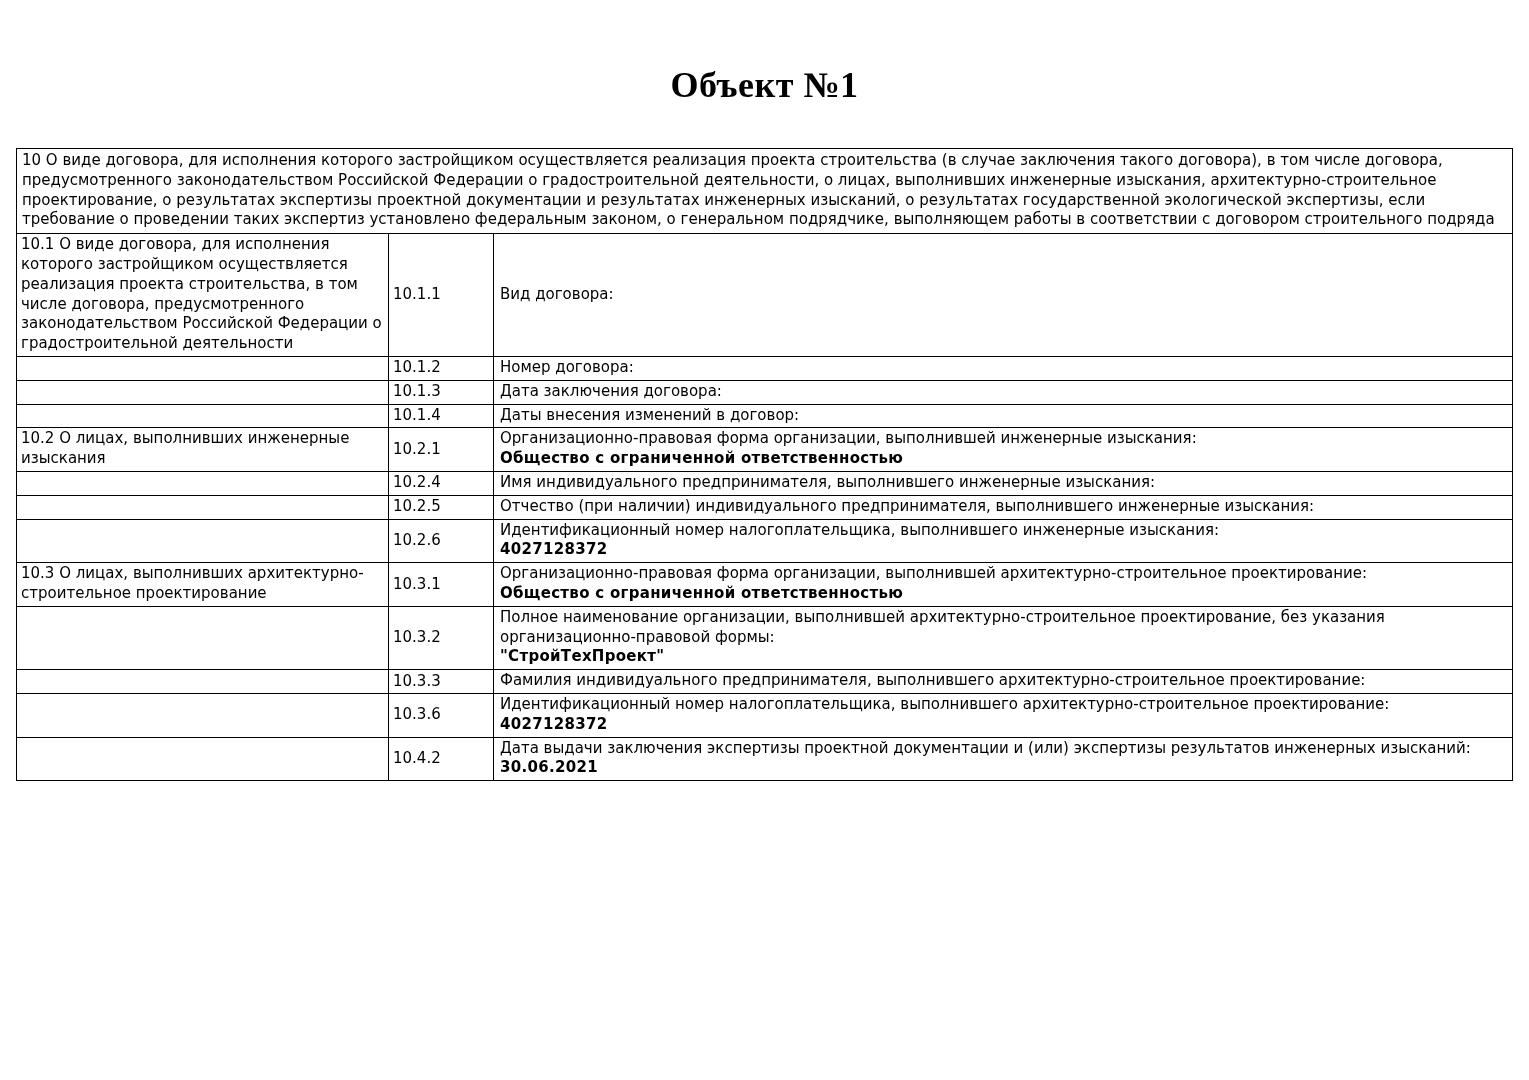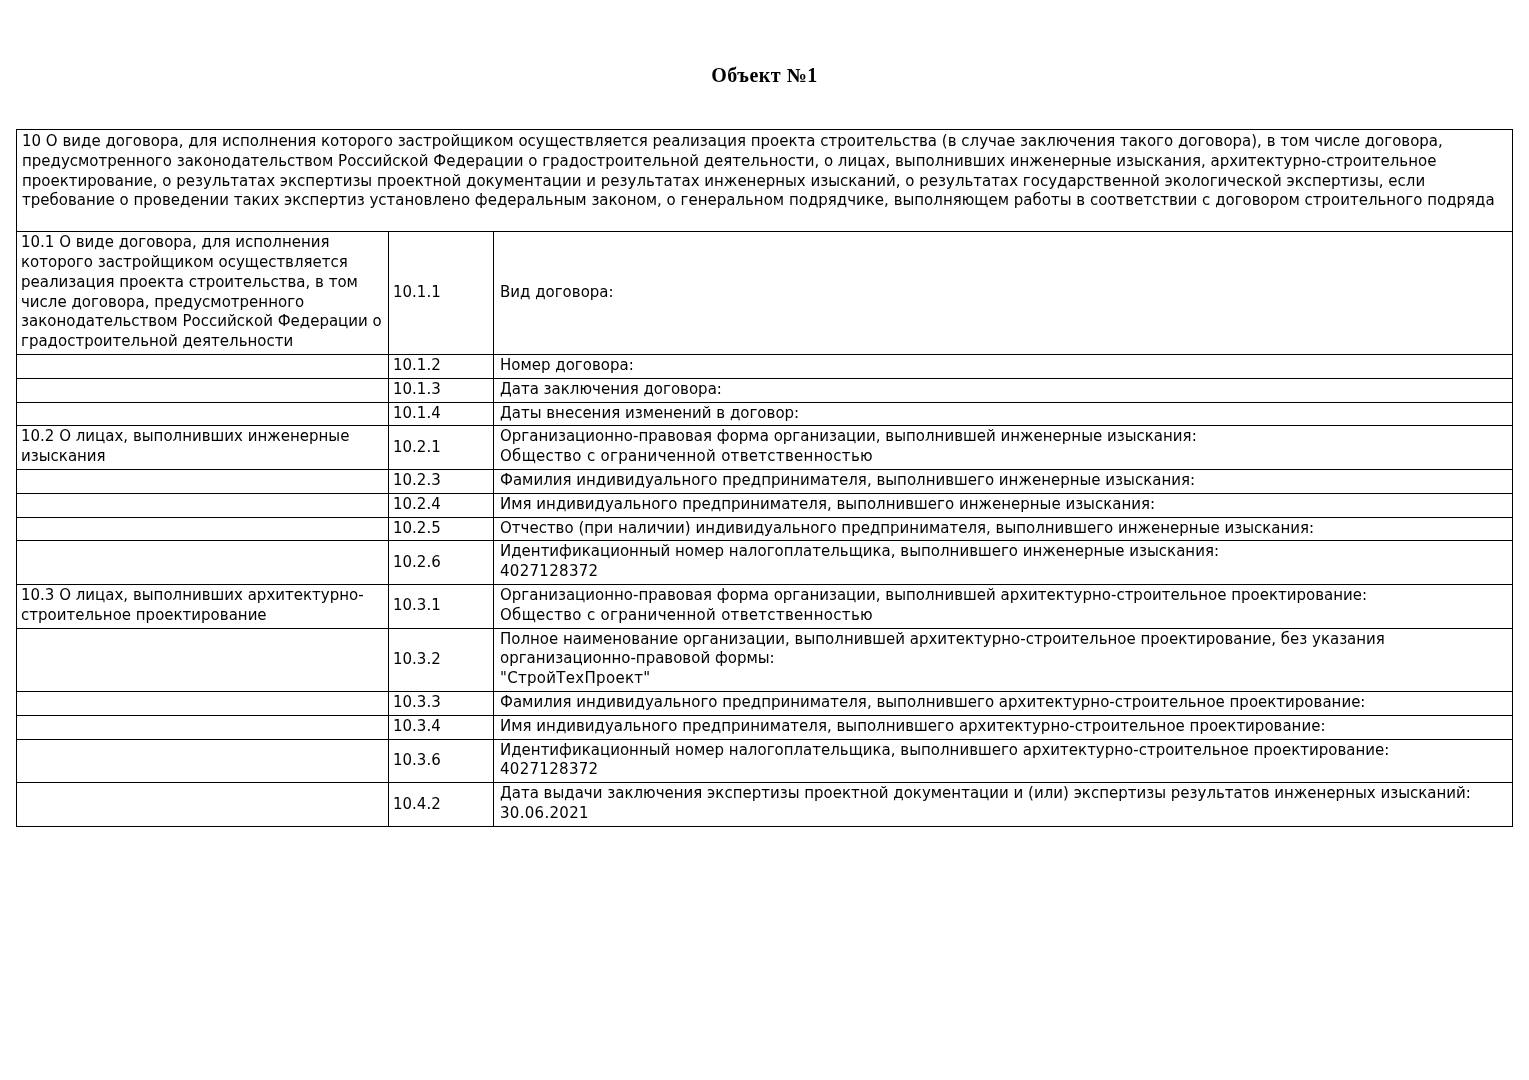--- a/index.html
+++ b/index.html
@@ -12,54 +12,54 @@
     width: 1529px;
     min-height: 1080px;
     font-family: "DejaVu Sans", "Liberation Sans", sans-serif;
     position: relative;
   }
   .page-title {
     margin-top: 64px;
     text-align: center;
     font-family: "Liberation Serif", "DejaVu Serif", serif;
     font-weight: bold;
-    font-size: 20px;
+    font-size: 36px;
     letter-spacing: 0.5px;
   }
   .doc-table {
     border-collapse: collapse;
     table-layout: fixed;
     width: 1497px;
     margin: 42px 16px 20px 16px;
   }
   .doc-table td {
     border: 1px solid #000000;
     font-size: 15px;
     line-height: 1.32;
     word-wrap: break-word;
   }
   .cell-section-header {
     vertical-align: top;
-    padding: 2px 5px 20px 5px;
+    padding: 2px 5px 3px 5px;
   }
   .cell-left {
     vertical-align: top;
     padding: 1px 5px 2px 4px;
   }
   .cell-num {
     vertical-align: middle;
     padding: 1px 4px;
   }
   .cell-text {
     vertical-align: middle;
     padding: 1px 5px 2px 6px;
     margin-left: 8px;
   }
   .row-value {
-    font-weight: normal;
+    font-weight: bold;
     letter-spacing: 0.3px;
   }
 </style>
 </head>
 <body>
 
 <div class="page-title">Объект №1</div>
 
 <table class="doc-table">
   <colgroup>
@@ -111,28 +111,20 @@
   <tr>
     <td class="cell-left">10.2 О лицах, выполнивших инженерные изыскания</td>
     <td class="cell-num">10.2.1</td>
     <td class="cell-text">
       <div class="row-label">Организационно-правовая форма организации, выполнившей инженерные изыскания:</div>
       <div class="row-value">Общество с ограниченной ответственностью</div>
     </td>
   </tr>
 
 
-  <tr>
-    <td class="cell-left"></td>
-    <td class="cell-num">10.2.3</td>
-    <td class="cell-text">
-      <div class="row-label">Фамилия индивидуального предпринимателя, выполнившего инженерные изыскания:</div>
-      <div class="row-value"></div>
-    </td>
-  </tr>
 
   <tr>
     <td class="cell-left"></td>
     <td class="cell-num">10.2.4</td>
     <td class="cell-text">
       <div class="row-label">Имя индивидуального предпринимателя, выполнившего инженерные изыскания:</div>
       <div class="row-value"></div>
     </td>
   </tr>
 
@@ -174,28 +166,20 @@
 
   <tr>
     <td class="cell-left"></td>
     <td class="cell-num">10.3.3</td>
     <td class="cell-text">
       <div class="row-label">Фамилия индивидуального предпринимателя, выполнившего архитектурно-строительное проектирование:</div>
       <div class="row-value"></div>
     </td>
   </tr>
 
-  <tr>
-    <td class="cell-left"></td>
-    <td class="cell-num">10.3.4</td>
-    <td class="cell-text">
-      <div class="row-label">Имя индивидуального предпринимателя, выполнившего архитектурно-строительное проектирование:</div>
-      <div class="row-value"></div>
-    </td>
-  </tr>
 
 
   <tr>
     <td class="cell-left"></td>
     <td class="cell-num">10.3.6</td>
     <td class="cell-text">
       <div class="row-label">Идентификационный номер налогоплательщика, выполнившего архитектурно-строительное проектирование:</div>
       <div class="row-value">4027128372</div>
     </td>
   </tr>

